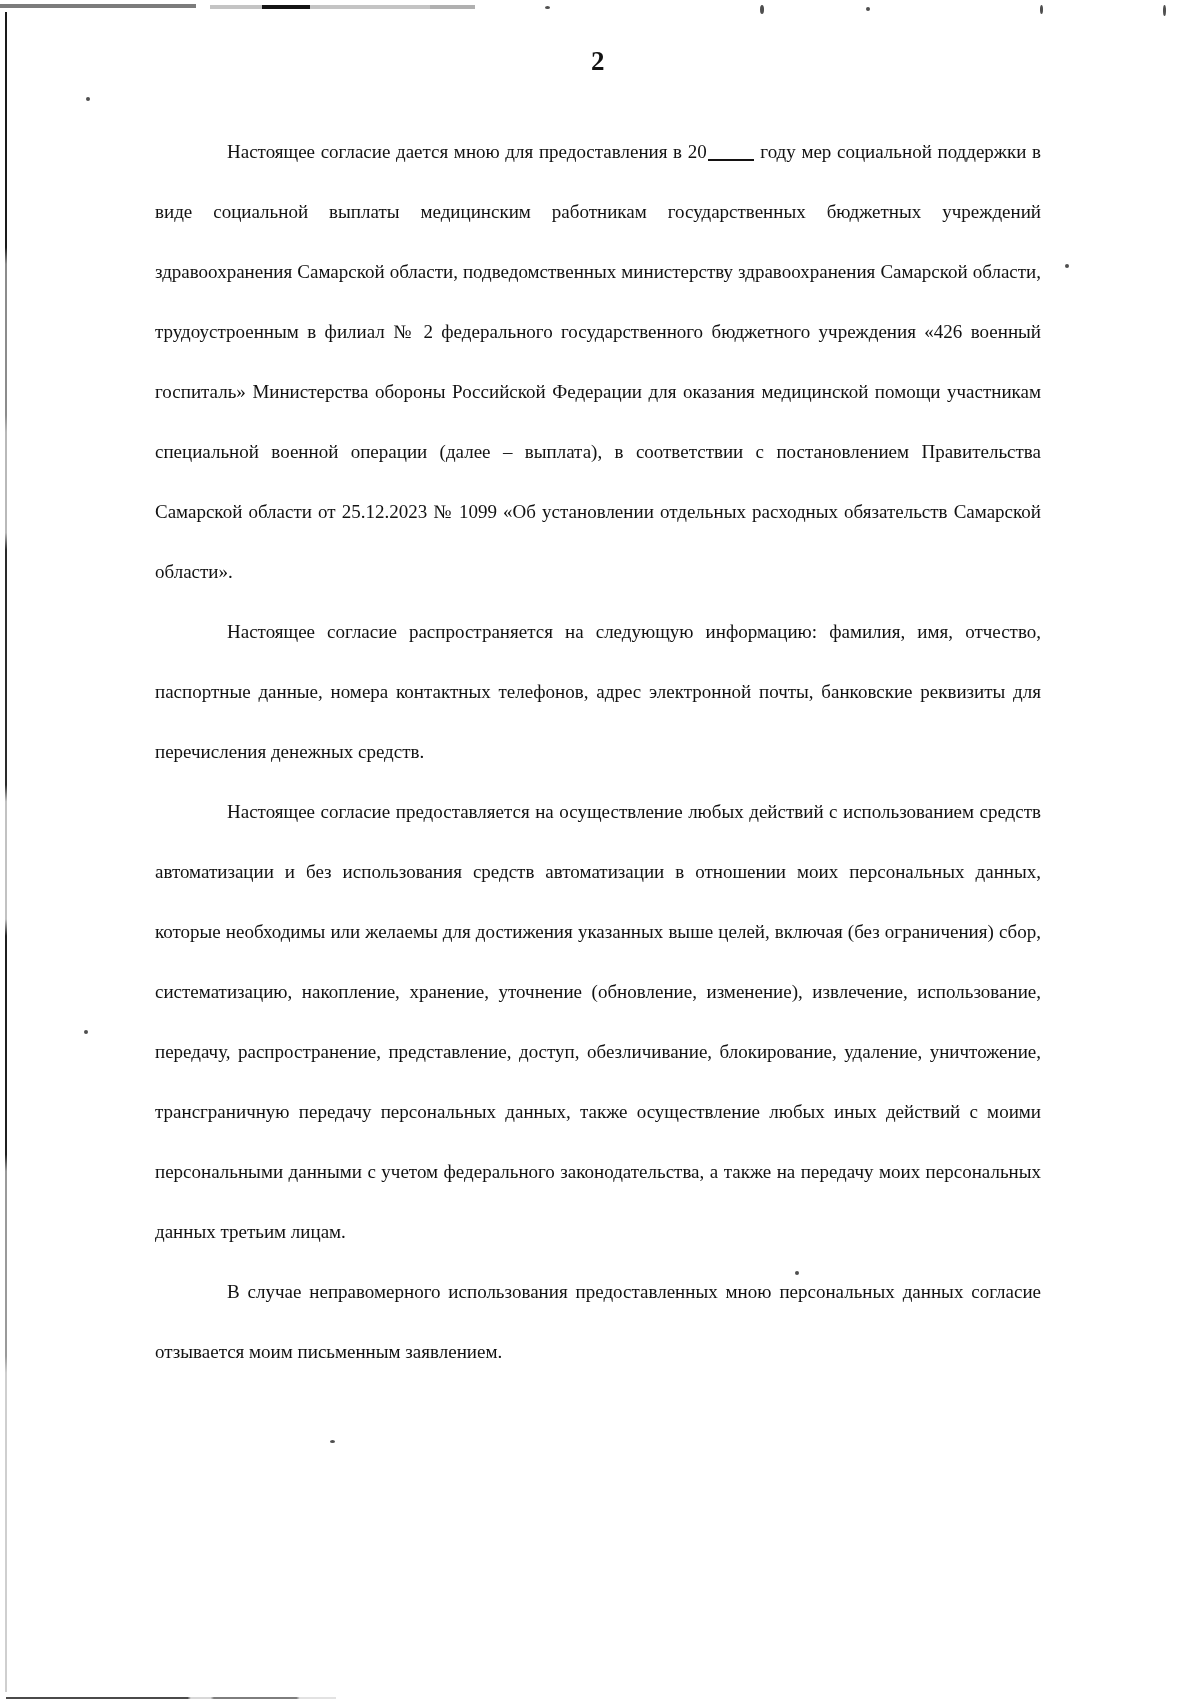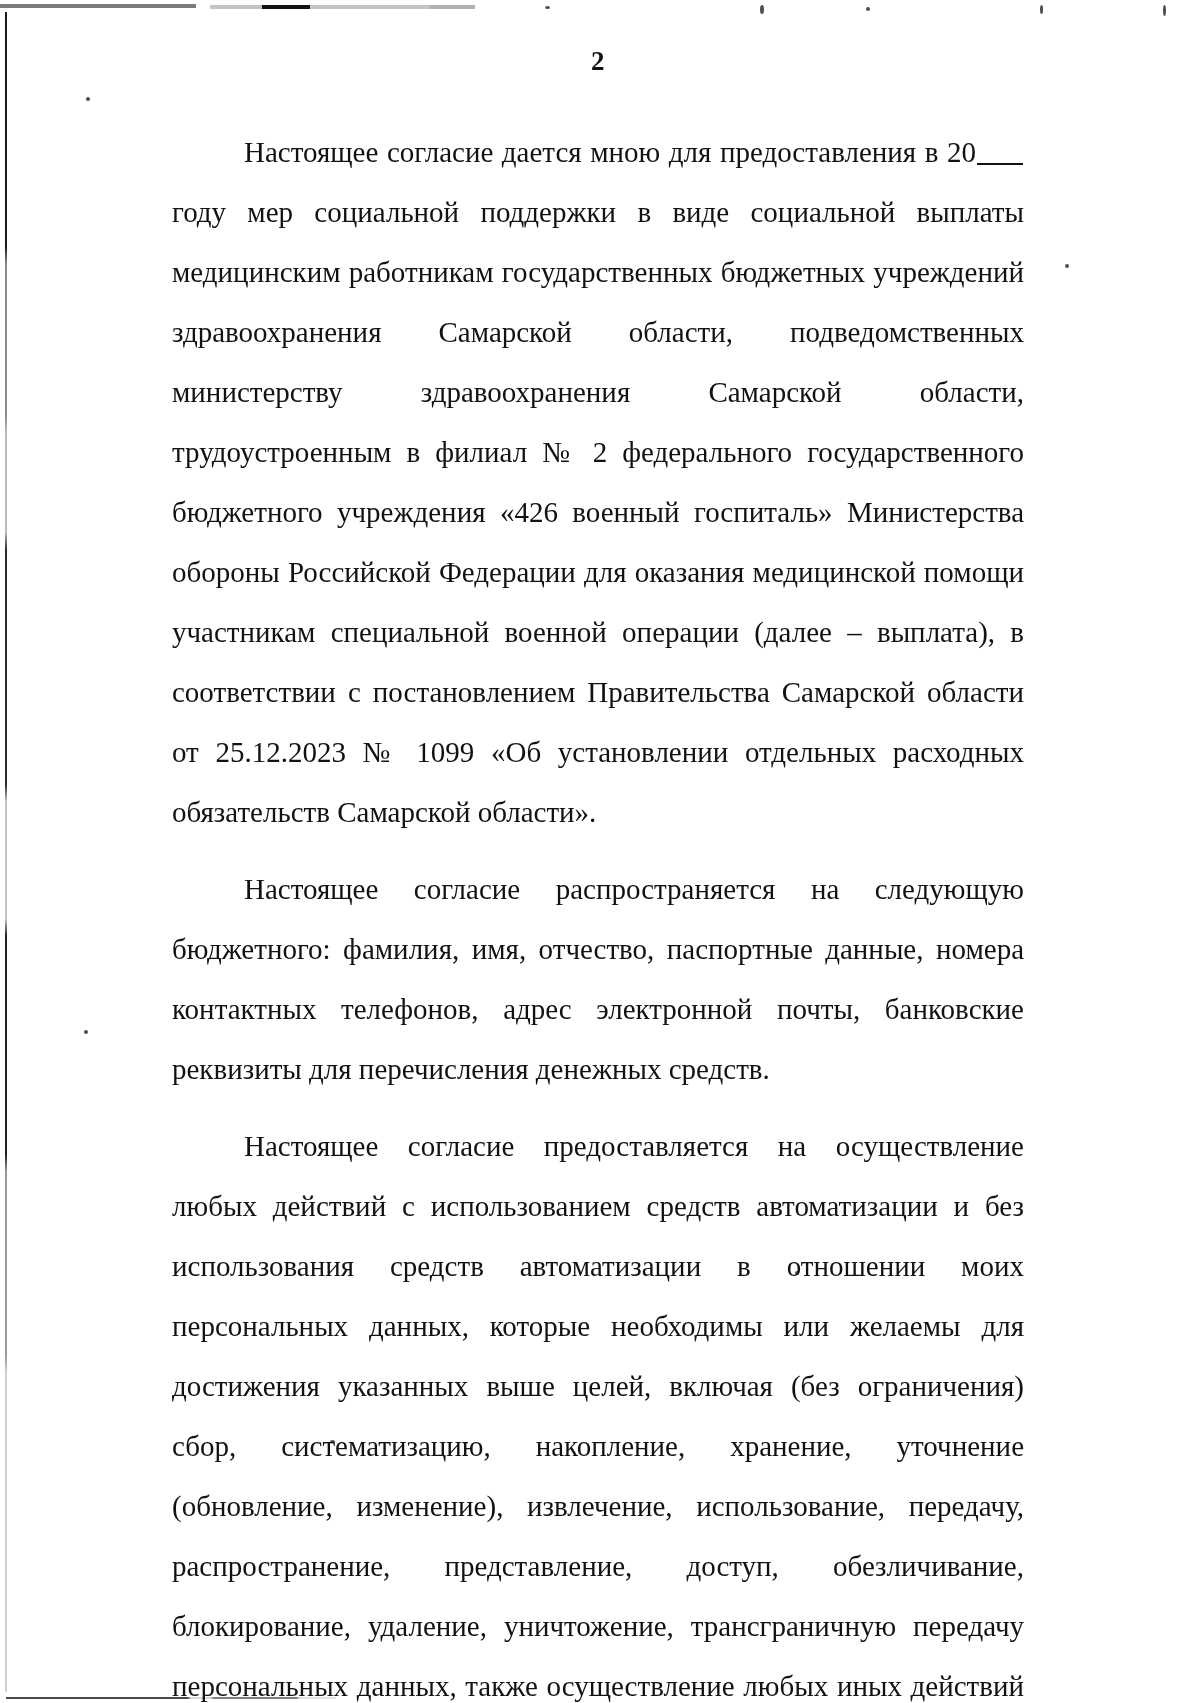--- a/index.html
+++ b/index.html
@@ -79,22 +79,22 @@
   }
   .page-number {
     text-align: center;
     font-size: 27px;
     font-weight: bold;
     line-height: 34px;
     margin: 0 0 44px 0;
     letter-spacing: 0.5px;
   }
   p.para {
-    margin: 17px;
-    font-size: 29px;
+    margin: 0;
+    font-size: 19px;
     line-height: 60px;
     text-align: justify;
     text-justify: inter-word;
     text-indent: 72px;
     -webkit-hyphens: none;
     hyphens: none;
     word-spacing: 0px;
   }
   p.para + p.para { margin-top: 0; }
   .blank-fill {
@@ -127,20 +127,20 @@
   <div class="scan-speck" style="left:84px;  top:1030px;width:4px;height:4px;"></div>
   <div class="scan-speck" style="left:795px; top:1271px;width:4px;height:4px;"></div>
   <div class="scan-speck" style="left:330px; top:1440px;width:5px;height:3px;"></div>
 
   <div class="doc-body">
 
     <div class="page-number">2</div>
 
     <p class="para"><span>Настоящее согласие дается мною для предоставления в 20</span><span class="blank-fill"></span><span> году мер социальной поддержки в виде социальной выплаты медицинским работникам государственных бюджетных учреждений здравоохранения Самарской области, подведомственных министерству здравоохранения Самарской области, трудоустроенным в филиал № 2 федерального государственного бюджетного учреждения «426 военный госпиталь» Министерства обороны Российской Федерации для оказания медицинской помощи участникам специальной военной операции (далее – выплата), в соответствии с постановлением Правительства Самарской области от 25.12.2023 № 1099 «Об установлении отдельных расходных обязательств Самарской области».</span></p>
 
-    <p class="para">Настоящее согласие распространяется на следующую бюджетного: фамилия, имя, отчество, паспортные данные, номера контактных телефонов, адрес электронной почты, банковские реквизиты для перечисления денежных средств.</p>
+    <p class="para">Настоящее согласие распространяется на следующую информацию: фамилия, имя, отчество, паспортные данные, номера контактных телефонов, адрес электронной почты, банковские реквизиты для перечисления денежных средств.</p>
 
     <p class="para">Настоящее согласие предоставляется на осуществление любых действий с использованием средств автоматизации и без использования средств автоматизации в отношении моих персональных данных, которые необходимы или желаемы для достижения указанных выше целей, включая (без ограничения) сбор, систематизацию, накопление, хранение, уточнение (обновление, изменение), извлечение, использование, передачу, распространение, представление, доступ, обезличивание, блокирование, удаление, уничтожение, трансграничную передачу персональных данных, также осуществление любых иных действий с моими персональными данными с учетом федерального законодательства, а также на передачу моих персональных данных третьим лицам.</p>
 
     <p class="para">В случае неправомерного использования предоставленных мною персональных данных согласие отзывается моим письменным заявлением.</p>
 
   </div>
 </div>
 
 </body></html>

